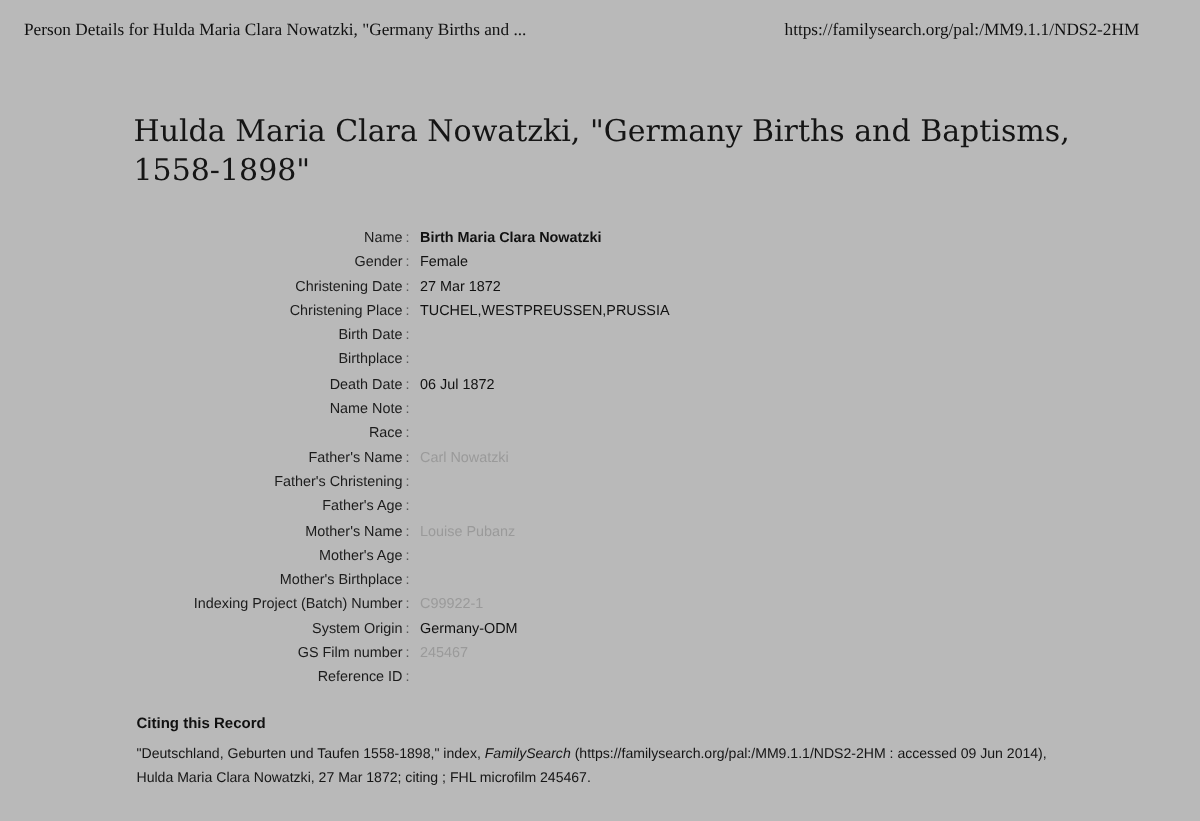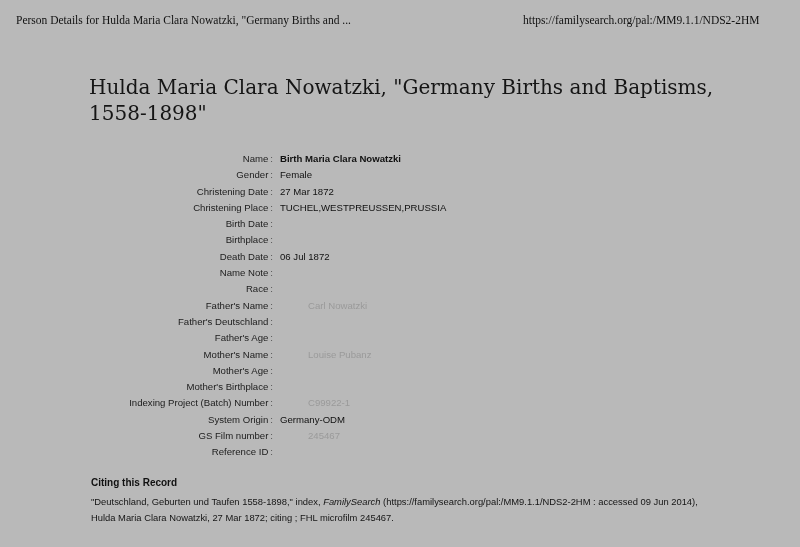--- a/index.html
+++ b/index.html
@@ -28,21 +28,21 @@
     position:relative; height:16.3px; font-size:9.6px; line-height:16.3px;
   }
   .row .label {
     position:absolute; right:539px; text-align:right; white-space:nowrap; color:#1c1c1c;
   }
   .row .label::after { content:":"; color:#555; margin-left:2px; }
   .row .value {
     position:absolute; left:268px; white-space:nowrap; color:#111;
   }
   .row .value.bold { font-weight:bold; }
-  .row .value.faint { color:#9a9a9a;margin-left:28px; }
+  .row .value.faint { color:#9a9a9a; }
   .cite-head {
     position:absolute; left:91px; top:477px; font-size:10px; font-weight:bold; margin:0;
   }
   .cite-text {
     position:absolute; left:91px; top:494px; width:620px;
     font-size:9.4px; line-height:16px; color:#151515;
   }
   .cite-text i { font-style:italic; }
 </style>
 </head>
@@ -90,21 +90,21 @@
     </div>
     <div class="row">
       <span class="label">Race</span>
       <span class="value"></span>
     </div>
     <div class="row">
       <span class="label">Father's Name</span>
       <span class="value faint">Carl Nowatzki</span>
     </div>
     <div class="row">
-      <span class="label">Father's Deutschland</span>
+      <span class="label">Father's Christening</span>
       <span class="value"></span>
     </div>
     <div class="row">
       <span class="label">Father's Age</span>
       <span class="value"></span>
     </div>
     <div class="row">
       <span class="label">Mother's Name</span>
       <span class="value faint">Louise Pubanz</span>
     </div>

